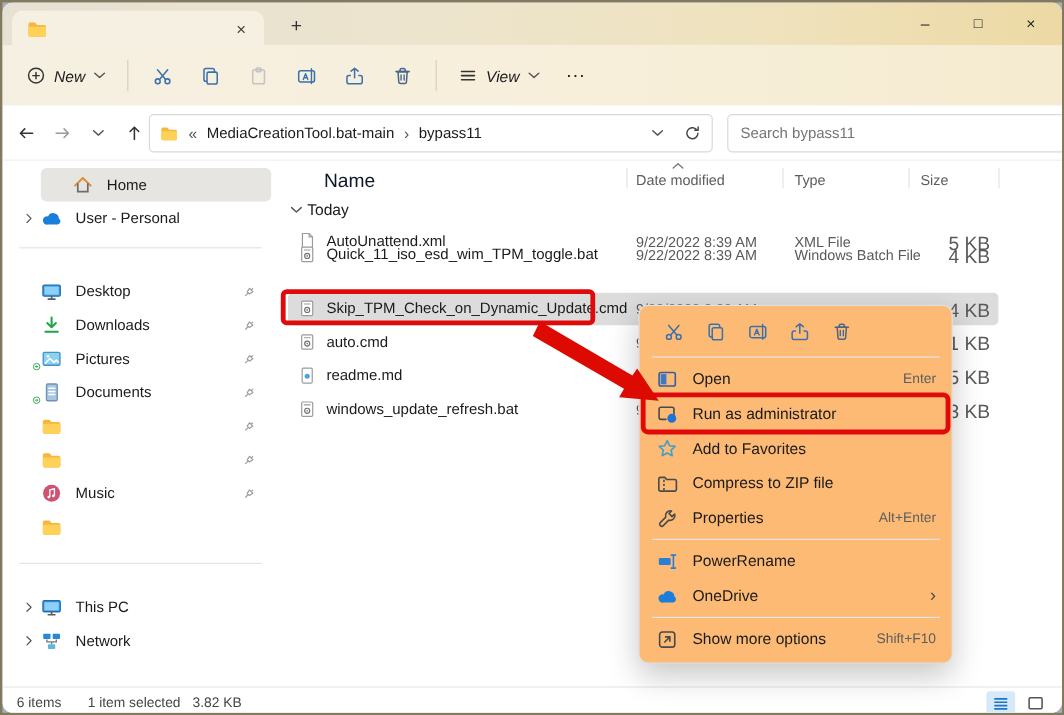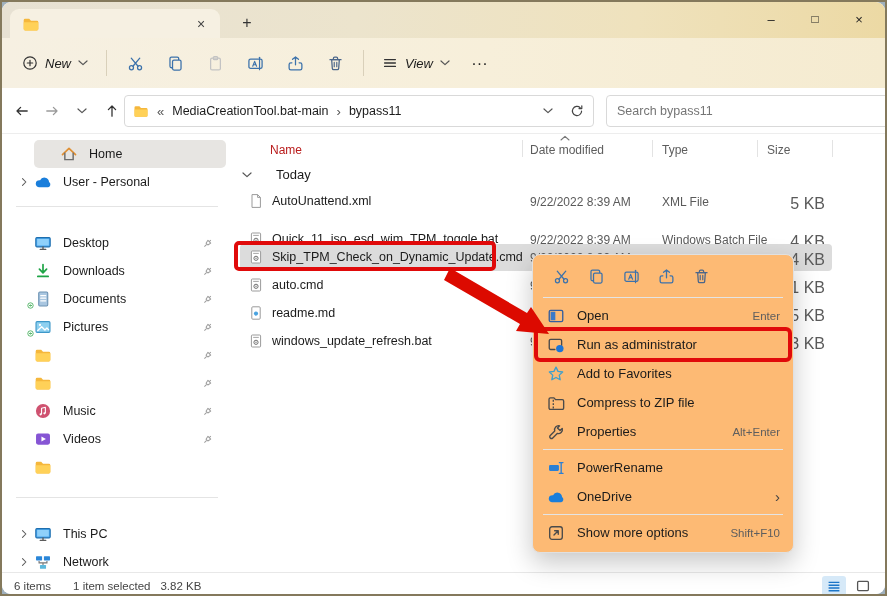--- a/index.html
+++ b/index.html
@@ -52,27 +52,27 @@
   .schev { width:20px; height:16px; display:flex; align-items:center; justify-content:center; }
   .sic { width:18px; height:18px; margin-right:11px; flex:0 0 auto; }
   .slabel { font-size:12.5px; color:#1b1b1b; flex:1; white-space:nowrap; }
   .spin { width:13px; height:13px; margin-right:6px; opacity:.75; }
   .sdiv { height:1px; background:#e4e4e4; margin:10px 14px 10px 14px; }
   .sgap { height:12px; }
 
   
   .filepanel { position:absolute; left:230px; top:132px; width:657px; height:438px; background:#fff; }
   .fhead { position:absolute; left:0; top:0; width:100%; height:30px; }
-  .hname { position:absolute; left:38px; top:9px; font-size:12px; color:#b91c1c; }
+  .hname { position:absolute; left:38px; top:9px; font-size:16px; color:#0f172a; }
   .hdate { position:absolute; left:298px; top:9px; font-size:12px; color:#5d5d5d; }
   .htype { position:absolute; left:430px; top:9px; font-size:12px; color:#5d5d5d; }
   .hsize { position:absolute; left:535px; top:9px; font-size:12px; color:#5d5d5d; }
   .hcaret { position:absolute; left:328px; top:1px; width:10px; height:6px; }
   .hdiv { position:absolute; top:6px; width:1px; height:17px; background:#e3e3e3; }
-  .grouprow { position:absolute; left:10px; top:33px; display:flex; align-items:center; gap:24px; }
+  .grouprow { position:absolute; left:10px; top:33px; display:flex; align-items:center; gap:4px; }
   .grouprow .glabel { font-size:13px; color:#1b1b1b; }
   .frow { position:absolute; left:8px; width:592px; height:27px; border-radius:4px; }
   .frow.sel { background:#dcdcdc; }
   .fic { position:absolute; left:8px; top:5px; width:16px; height:16px; }
   .fname { position:absolute; left:32px; top:6px; font-size:12.5px; color:#1b1b1b; white-space:nowrap; }
   .fdate { position:absolute; left:290px; top:7px; font-size:12px; color:#5a5a5a; white-space:nowrap; }
   .ftype { position:absolute; left:422px; top:7px; font-size:12px; color:#5a5a5a; white-space:nowrap; }
   .fsize { position:absolute; right:7px; top:7px; font-size:16px; color:#5a5a5a; text-align:left; }
   .redbox-file { position:absolute; left:2px; top:107px; width:262px; height:30px; border:4px solid #e00a0a; border-radius:5px; z-index:20; pointer-events:none; }
 
@@ -437,48 +437,48 @@
           </svg>
       <span class="slabel">Downloads</span>
       <svg class="spin">
             <use href="#i-pin"></use>
           </svg>
     </div>
     <div class="srow">
       <span class="schev"></span>
       <span style="position:relative">
         <svg class="sic">
+              <use href="#i-pic"></use>
+            </svg>
+        <svg style="position:absolute;left:-7px;bottom:-1px" width="14" height="14">
+              <use href="#i-badge"></use>
+            </svg>
+      </span>
+      <span class="slabel">Pictures</span>
+      <svg class="spin">
+            <use href="#i-pin"></use>
+          </svg>
+    </div>
+    <div class="srow">
+      <span class="schev"></span>
+      <span style="position:relative">
+        <svg class="sic">
               <use href="#i-doc"></use>
             </svg>
         <svg style="position:absolute;left:-7px;bottom:-1px" width="14" height="14">
               <use href="#i-badge"></use>
             </svg>
       </span>
       <span class="slabel">Documents</span>
       <svg class="spin">
             <use href="#i-pin"></use>
           </svg>
     </div>
     <div class="srow">
       <span class="schev"></span>
-      <span style="position:relative">
-        <svg class="sic">
-              <use href="#i-pic"></use>
-            </svg>
-        <svg style="position:absolute;left:-7px;bottom:-1px" width="14" height="14">
-              <use href="#i-badge"></use>
-            </svg>
-      </span>
-      <span class="slabel">Pictures</span>
-      <svg class="spin">
-            <use href="#i-pin"></use>
-          </svg>
-    </div>
-    <div class="srow">
-      <span class="schev"></span>
       <svg class="sic">
             <use href="#i-folder"></use>
           </svg>
       <span class="slabel"></span>
       <svg class="spin">
             <use href="#i-pin"></use>
           </svg>
     </div>
     <div class="srow">
       <span class="schev"></span>
@@ -489,30 +489,20 @@
       <svg class="spin">
             <use href="#i-pin"></use>
           </svg>
     </div>
     <div class="srow">
       <span class="schev"></span>
       <svg class="sic">
             <use href="#i-music"></use>
           </svg>
       <span class="slabel">Music</span>
-      <svg class="spin">
-            <use href="#i-pin"></use>
-          </svg>
-    </div>
-    <div class="srow">
-      <span class="schev"></span>
-      <svg class="sic">
-            <use href="#i-video"></use>
-          </svg>
-      <span class="slabel">Videos</span>
       <svg class="spin">
             <use href="#i-pin"></use>
           </svg>
     </div>
     <div class="srow">
       <span class="schev"></span>
       <svg class="sic">
             <use href="#i-folder"></use>
           </svg>
       <span class="slabel"></span>
@@ -566,21 +556,21 @@
 
     <div class="frow" style="top:54px">
       <svg class="fic">
             <use href="#i-page"></use>
           </svg>
       <span class="fname">AutoUnattend.xml</span>
       <span class="fdate">9/22/2022 8:39 AM</span>
       <span class="ftype">XML File</span>
       <span class="fsize">5 KB</span>
     </div>
-    <div class="frow" style="top:92px">
+    <div class="frow" style="top:65px">
       <svg class="fic">
             <use href="#i-pagegear"></use>
           </svg>
       <span class="fname">Quick_11_iso_esd_wim_TPM_toggle.bat</span>
       <span class="fdate">9/22/2022 8:39 AM</span>
       <span class="ftype">Windows Batch File</span>
       <span class="fsize">4 KB</span>
     </div>
     <div class="frow sel" style="top:110px">
       <svg class="fic">

